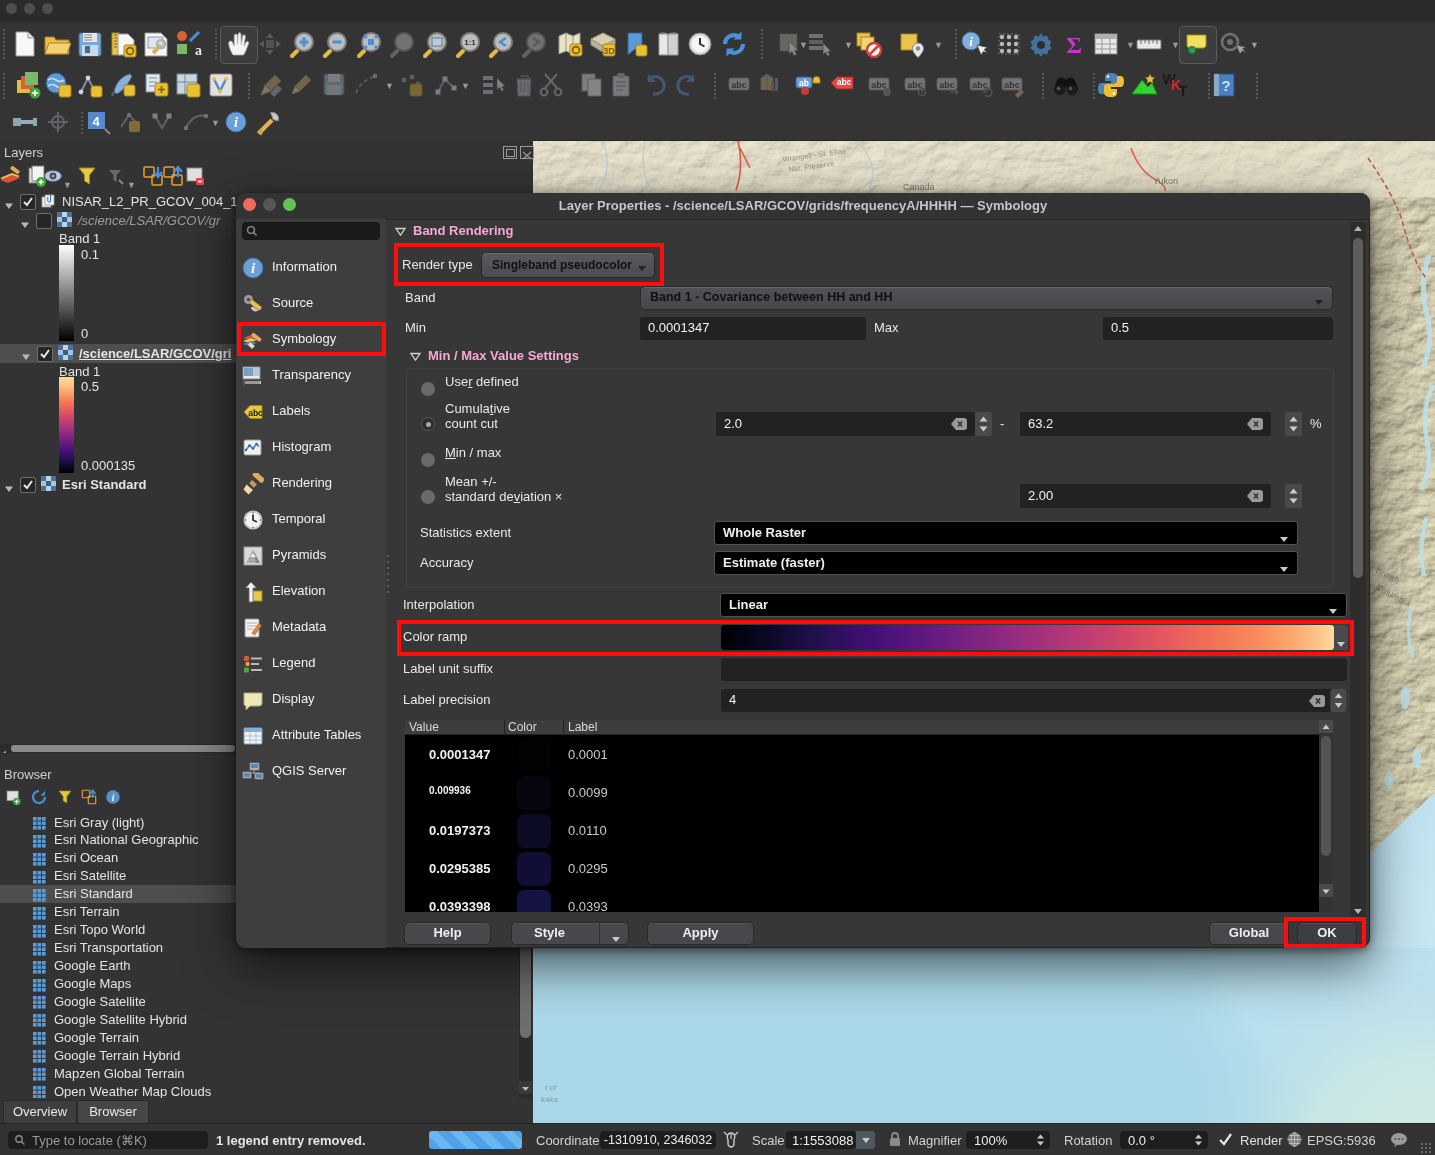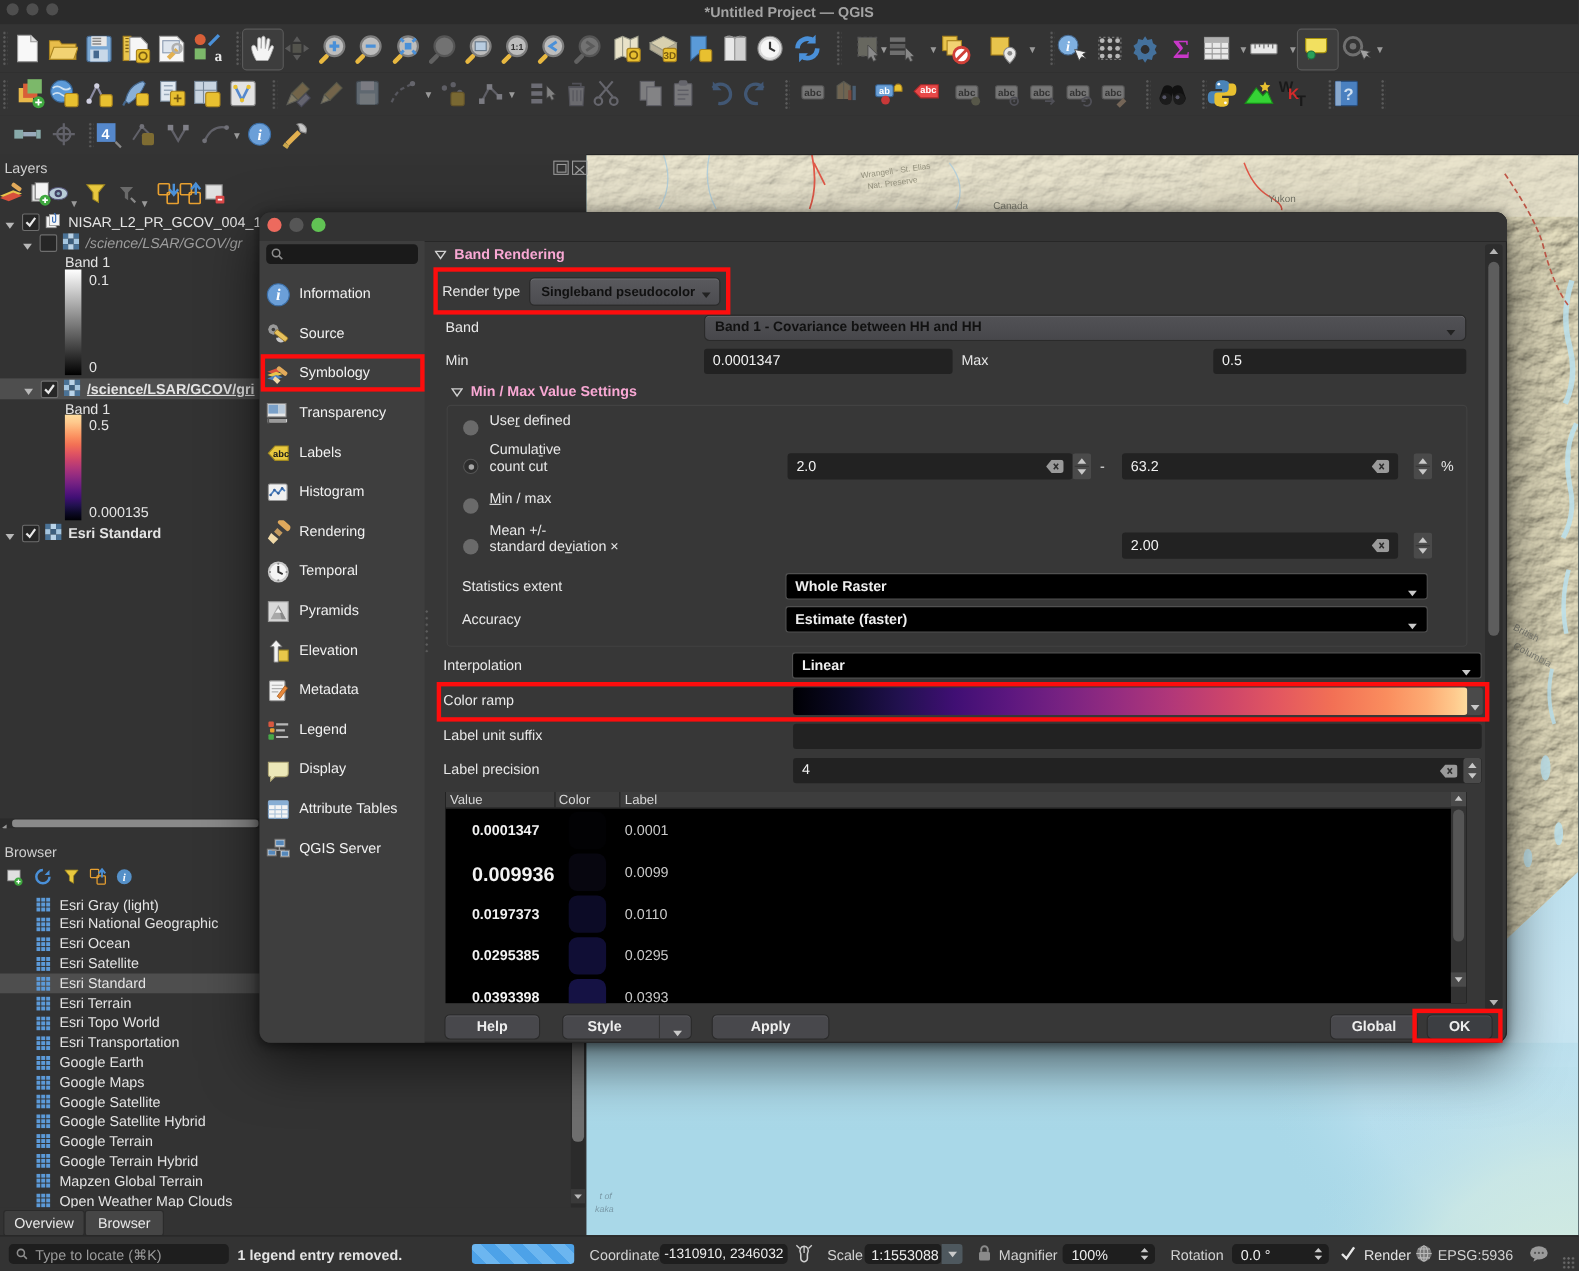--- a/index.html
+++ b/index.html
@@ -110,21 +110,20 @@
 <text x="842" y="432" font-size="9" fill="#85857a" transform="rotate(28 842 432)">British</text>
 <text x="842" y="449" font-size="9" fill="#85857a" transform="rotate(28 842 449)">Columbia</text>
 <text x="12" y="950" font-size="8" fill="#7a9aa8" font-style="italic">t  of</text>
 <text x="8" y="962" font-size="8" fill="#7a9aa8" font-style="italic">kaka</text>
 </svg></div>
 
 <div class="abs" id="titlebar">
   <div class="tl" style="left:6px;"></div>
     <div class="tl" style="left:24px;"></div>
     <div class="tl" style="left:42px;"></div>
-  <div class="abs" id="wtitle">*Untitled Project — QGIS</div>
 </div>
 <div class="abs tbrow" id="tb1">
     <div class="grip" style="left:2px;top:6px;height:32px;"></div>
     <div class="grip" style="left:214px;top:6px;height:32px;"></div>
     <div class="grip" style="left:760px;top:6px;height:32px;"></div>
     <div class="grip" style="left:954px;top:6px;height:32px;"></div>
     <div class="ico" style="left:9px;top:7px;"><svg viewBox="0 0 30 30">
         <path d="M7 3 H19 L25 9 V27 H7 Z" fill="#f8f8f8" stroke="#999" stroke-width="1"></path>
         <path d="M19 3 L19 9 H25" fill="#ddd" stroke="#999" stroke-width="1"></path>
       </svg></div>
@@ -1073,20 +1072,21 @@
         <circle cx="12.5" cy="7" r="1" fill="#555"></circle>
       </svg></div>
 <div class="abs" style="left:1420px;top:18px;width:12px;height:12px;background-image:radial-gradient(circle,#6a6a6a 1px,transparent 1.2px);background-size:4px 4px;"></div>
 </div>
 
 <div class="abs" id="dialog">
   <div class="abs" id="dtitle">
     <div class="tl" style="left:7px;background:#ed6a5e;"></div>
     <div class="tl" style="left:27px;background:#565656;"></div>
     <div class="tl" style="left:47px;background:#61c354;"></div>
+    <div class="abs" id="dtitletxt">Layer Properties - /science/LSAR/GCOV/grids/frequencyA/HHHH — Symbology</div>
   </div>
   <div class="abs" id="sidebar">
 <div class="abs" style="left:6px;top:3px;width:138px;height:18px;background:#1a1a1a;border-radius:4px;">
         <svg style="position:absolute;left:4px;top:3px" width="12" height="12" viewBox="0 0 12 12">
           <circle cx="5" cy="5" r="3.4" fill="none" stroke="#8d8d8d" stroke-width="1.4"></circle>
           <path d="M7.6 7.6 L10.6 10.6" stroke="#8d8d8d" stroke-width="1.4"></path>
         </svg>
       </div>
 <div class="sbico" style="top:38px;"><svg viewBox="0 0 22 22">
           <circle cx="11" cy="11" r="10" fill="#6b9fd8"></circle>
@@ -1335,21 +1335,21 @@
         <div class="abs" style="left:0;top:0;width:928px;height:14px;background:#3d3d3d;border-bottom:1px solid #232323;">
           <span class="tbl-hdr" style="position:absolute;left:4px;top:0px;">Value</span>
           <span class="tbl-hdr" style="position:absolute;left:103px;top:0px;">Color</span>
           <span class="tbl-hdr" style="position:absolute;left:163px;top:0px;">Label</span>
           <span style="position:absolute;left:99px;top:0;width:1px;height:14px;background:#232323;"></span>
           <span style="position:absolute;left:158px;top:0;width:1px;height:14px;background:#232323;"></span>
         </div>
         <div class="abs" style="left:24px;top:27px;color:#f2f2f2;font-size:13px;font-weight:bold;">0.0001347</div>
         <div class="abs" style="left:112px;top:18px;width:34px;height:34px;border-radius:8px;background:#020204;"></div>
         <div class="abs" style="left:163px;top:27px;color:#c9c9c9;font-size:13px;">0.0001</div>
-        <div class="abs" style="left:24px;top:65px;color:#f2f2f2;font-size:18px;font-weight:bold;">0.009936</div>
+        <div class="abs" style="left:24px;top:65px;color:#f2f2f2;font-size:10px;font-weight:bold;">0.009936</div>
         <div class="abs" style="left:112px;top:56px;width:34px;height:34px;border-radius:8px;background:#07060f;"></div>
         <div class="abs" style="left:163px;top:65px;color:#c9c9c9;font-size:13px;">0.0099</div>
         <div class="abs" style="left:24px;top:103px;color:#f2f2f2;font-size:13px;font-weight:bold;">0.0197373</div>
         <div class="abs" style="left:112px;top:94px;width:34px;height:34px;border-radius:8px;background:#0c0b26;"></div>
         <div class="abs" style="left:163px;top:103px;color:#c9c9c9;font-size:13px;">0.0110</div>
         <div class="abs" style="left:24px;top:141px;color:#f2f2f2;font-size:13px;font-weight:bold;">0.0295385</div>
         <div class="abs" style="left:112px;top:132px;width:34px;height:34px;border-radius:8px;background:#100e35;"></div>
         <div class="abs" style="left:163px;top:141px;color:#c9c9c9;font-size:13px;">0.0295</div>
         <div class="abs" style="left:24px;top:179px;color:#f2f2f2;font-size:13px;font-weight:bold;">0.0393398</div>
         <div class="abs" style="left:112px;top:170px;width:34px;height:34px;border-radius:8px;background:#151244;"></div>

